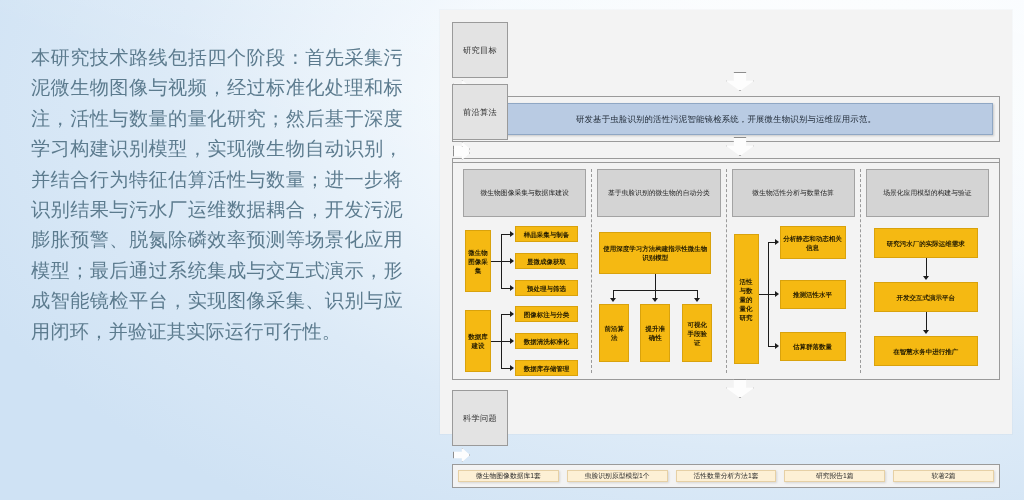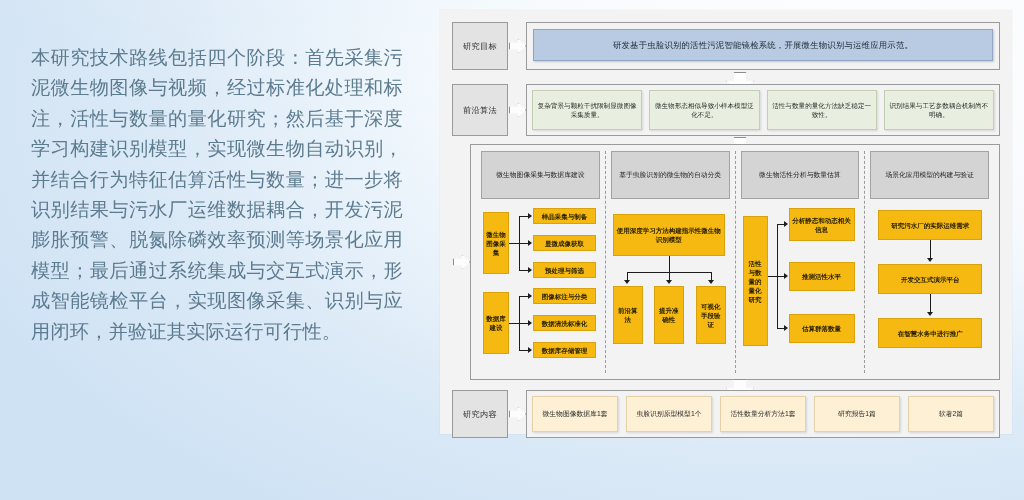--- a/index.html
+++ b/index.html
@@ -25,21 +25,21 @@
     white-space:pre-wrap;
   }
 
   
   .diagram{
     position:absolute;left:440px;top:10px;width:572px;height:424px;
     background:#f3f3f3;
     box-shadow:0 0 0 1px rgba(0,0,0,.02);
   }
 
-  .row{position:absolute;display:flex;align-items:stretch;}
+  .row{position:absolute;display:flex;align-items:stretch;flex-direction:column;}
 
   
   .stage{
     width:54px;flex:0 0 54px;
     background:#e3e3e3;border:1px solid #9a9a9a;
     display:flex;align-items:center;justify-content:center;
     font-size:8.2px;color:#333;letter-spacing:.3px;
   }
   
   .fatarrow{
@@ -252,21 +252,21 @@
             <div class="av" style="left:57px;top:106px;"></div>
           </div>
         </div>
 
       </div>
     </div>
   </div>
   <div class="downarrow" style="left:286px;top:369px;"></div>
 
   <div class="row" id="row-outcome">
-    <div class="stage">研究内容</div>
+    <div class="stage">科学问题</div>
     <div class="fatarrow">
         <i></i>
       </div>
     <div class="panel">
       <div class="outbox">微生物图像数据库1套</div>
       <div class="outbox">虫脸识别原型模型1个</div>
       <div class="outbox">活性数量分析方法1套</div>
       <div class="outbox">研究报告1篇</div>
       <div class="outbox">软著2篇</div>
     </div>

